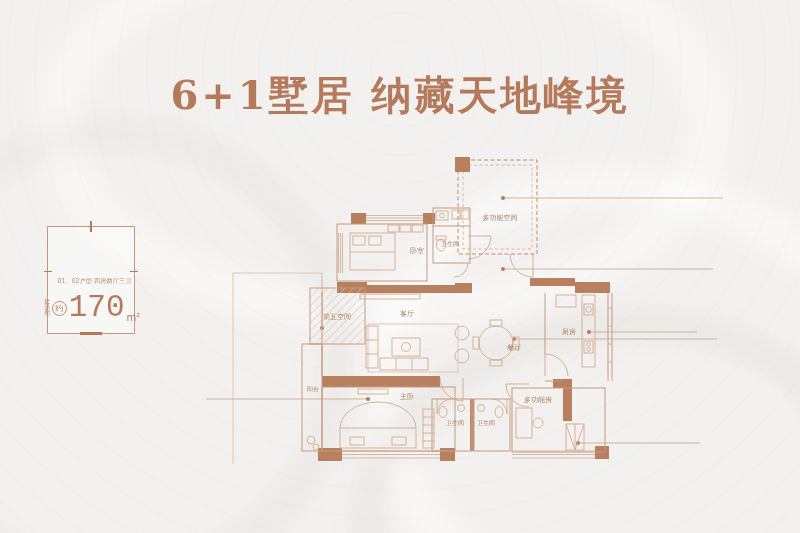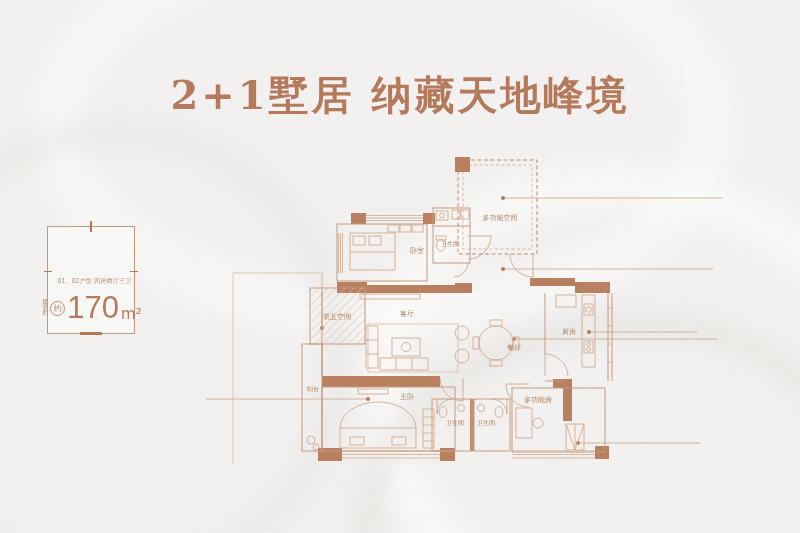--- a/index.html
+++ b/index.html
@@ -30,37 +30,37 @@
   .badge .tick-right{position:absolute;right:-4px;top:44px;width:8px;height:1px;background:#b5795a;}
   .badge .letter-row{position:absolute;left:0;right:0;top:-2px;height:52px;text-align:center;}
   .badge .letter{font-family:"DejaVu Serif","Liberation Serif",serif;font-style:italic;font-size:46px;line-height:52px;color:#b5795c;}
   .badge .letter-suffix{font-size:9px;color:#b5795c;vertical-align:-2px;margin-left:1px;}
   .badge .unit-info{position:absolute;left:0;right:0;top:50px;text-align:center;white-space:nowrap;
     font-size:8px;color:#bb8c6c;transform:scale(.78);transform-origin:center top;}
   .badge .area-row{position:absolute;left:0;right:0;top:62px;height:38px;display:flex;align-items:center;justify-content:center;gap:2px;}
   .badge .area-label{display:flex;flex-direction:column;line-height:6px;font-size:8px;color:#bb8c6c;transform:scale(.68);transform-origin:right center;}
   .badge .area-circle{width:13px;height:13px;border:1px solid #bb8c6c;border-radius:50%;display:flex;align-items:center;justify-content:center;
     font-size:8px;color:#b5795c;flex:0 0 auto;}
-  .badge .area-value{font-family:Liberation Sans, sans-serif;font-size:31px;color:#b5795c;line-height:30px;}
-  .badge .area-unit{font-size:15px;color:#b5795c;align-self:flex-end;margin-bottom:4px;}
+  .badge .area-value{font-family:Liberation Mono, monospace;font-size:31px;color:#b5795c;line-height:30px;}
+  .badge .area-unit{font-size:10px;color:#b5795c;align-self:flex-end;margin-bottom:4px;}
   
   .plan{position:absolute;left:200px;top:144px;width:540px;height:335px;}
   svg text{font-family:"DejaVu Sans","Liberation Sans",sans-serif;fill:#aa7f5e;}
 </style>
 </head>
 <body>
 <div class="stage">
 
   <div class="swirl s1"></div>
   <div class="swirl s2"></div>
   <div class="swirl s3"></div>
   <div class="swirl s4"></div>
   <div class="rings"></div>
 
-  <div class="main-title">2+1墅居 纳藏天地峰境</div>
+  <div class="main-title">6+1墅居 纳藏天地峰境</div>
 
   <div class="badge">
     <div class="tick-top"></div>
     <div class="tick-bottom"></div>
     <div class="tick-left"></div>
     <div class="tick-right"></div>
     <div class="unit-info">01、02户型 四房两厅三卫</div>
     <div class="area-row">
       <span class="area-label">
         <span>建筑</span>

